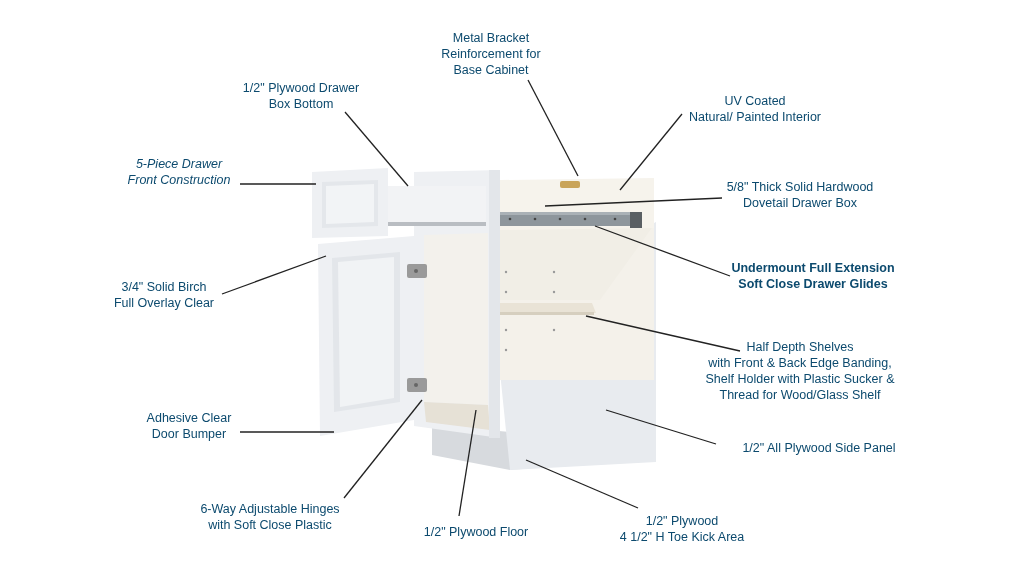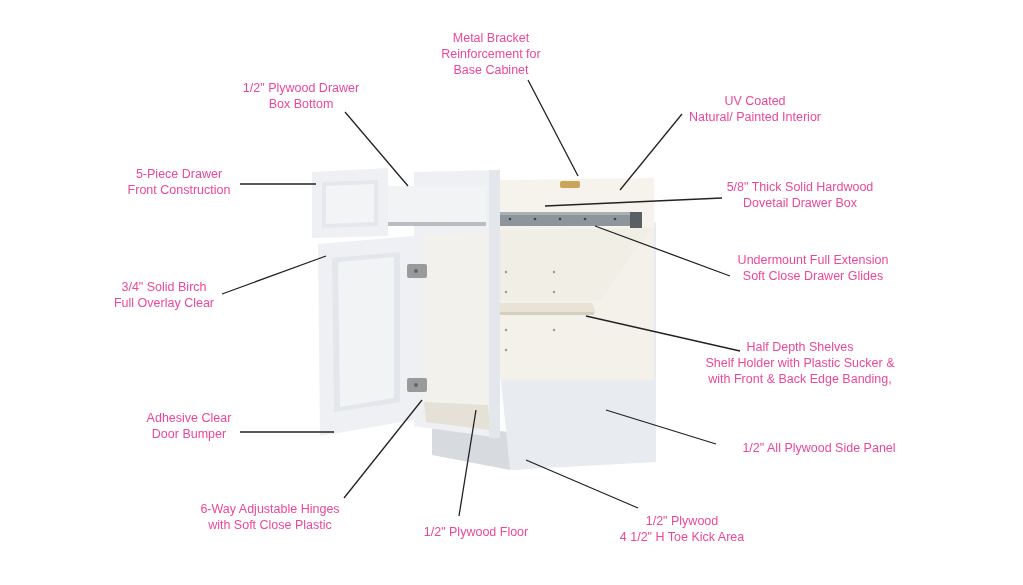--- a/index.html
+++ b/index.html
@@ -1,17 +1,17 @@
 <!DOCTYPE html>
 <html><head>
 <meta charset="utf-8">
 <style>
   html,body{margin:0;padding:0;background:#ffffff;}
   body{width:1023px;height:585px;position:relative;overflow:hidden;font-family:"Liberation Sans",sans-serif;color:#333333;}
-  .label{position:absolute;font-size:12.5px;line-height:16px;text-align:center;white-space:nowrap;color:#ec4899;}
+  .label{position:absolute;font-size:12.5px;line-height:16px;text-align:center;white-space:nowrap;color:#0c4a6e;}
   .label span{display:block;}
   svg.art{position:absolute;left:0;top:0;}
 </style>
 </head>
 <body>
 
 <svg class="art" width="1023" height="585" viewBox="0 0 1023 585" xmlns="http://www.w3.org/2000/svg">
 
   <g>
     <polygon points="432,425 510,432 510,470 432,455" fill="#d7dade"></polygon>
@@ -109,44 +109,45 @@
 <div class="label" style="left:236px;top:80px;width:130px;">
   <span>1/2" Plywood Drawer</span>
   <span>Box Bottom</span>
 </div>
 
 <div class="label" style="left:682px;top:93px;width:146px;">
   <span>UV Coated</span>
   <span>Natural/ Painted Interior</span>
 </div>
 
-<div class="label" style="left:120px;top:166px;width:118px;">
+<div class="label" style="left:120px;top:156px;width:118px;font-style:italic;">
   <span>5-Piece Drawer</span>
   <span>Front Construction</span>
 </div>
 
 <div class="label" style="left:718px;top:179px;width:164px;">
   <span>5/8" Thick Solid Hardwood</span>
   <span>Dovetail Drawer Box</span>
 </div>
 
-<div class="label" style="left:730px;top:252px;width:166px;">
+<div class="label" style="left:730px;top:260px;width:166px;font-weight:bold;">
   <span>Undermount Full Extension</span>
   <span>Soft Close Drawer Glides</span>
 </div>
 
 <div class="label" style="left:106px;top:279px;width:116px;">
   <span>3/4" Solid Birch</span>
   <span>Full Overlay Clear</span>
 </div>
 
 <div class="label" style="left:696px;top:339px;width:208px;">
   <span>Half Depth Shelves</span>
+  <span>with Front &amp; Back Edge Banding,</span>
   <span>Shelf Holder with Plastic Sucker &amp;</span>
-  <span>with Front &amp; Back Edge Banding,</span>
+  <span>Thread for Wood/Glass Shelf</span>
 </div>
 
 <div class="label" style="left:136px;top:410px;width:106px;">
   <span>Adhesive Clear</span>
   <span>Door Bumper</span>
 </div>
 
 <div class="label" style="left:734px;top:440px;width:170px;">
   <span>1/2" All Plywood Side Panel</span>
 </div>

